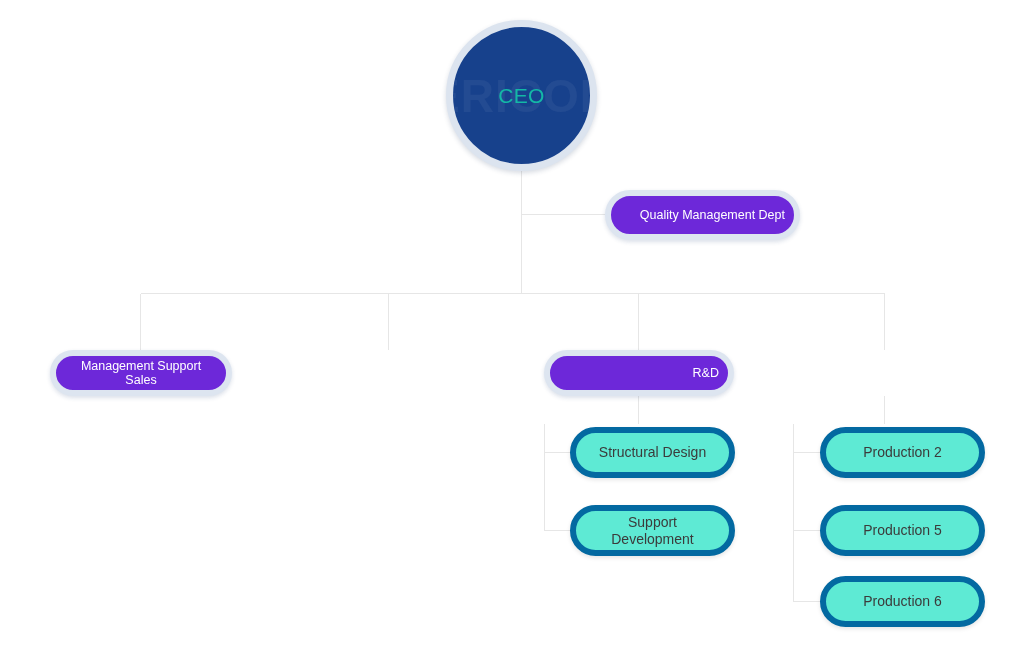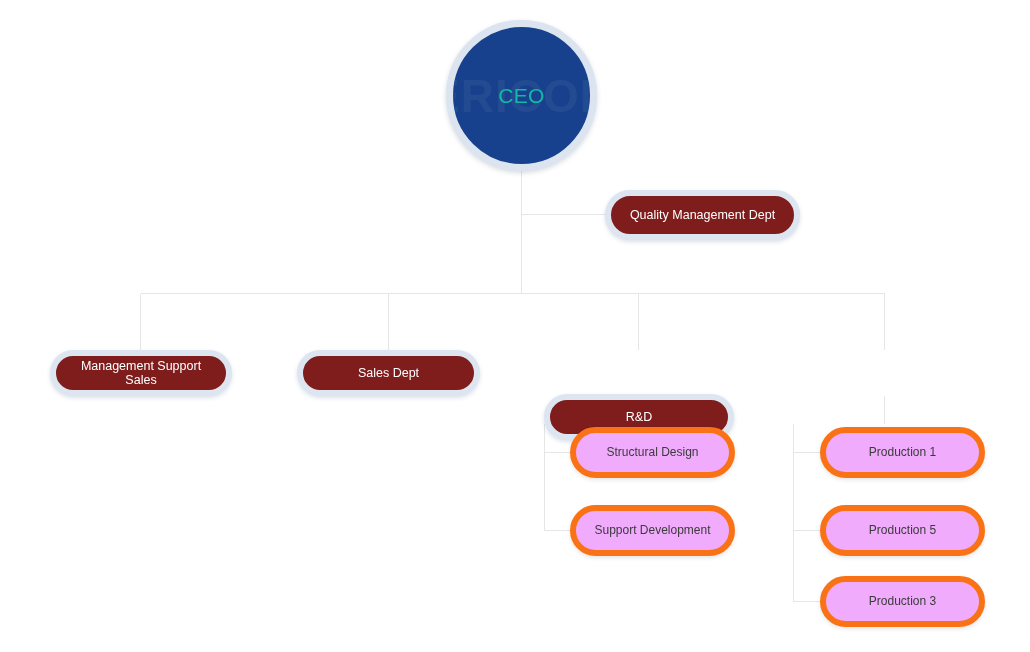--- a/index.html
+++ b/index.html
@@ -77,32 +77,33 @@
     display: flex;
     align-items: center;
     justify-content: center;
     text-align: center;
     border-radius: 999px;
     z-index: 3;
     line-height: 1.15;
   }
 
   .pill-blue {
-    background: #7f1d1d;
+    background: #6d28d9;
     border: 6px solid #dde5f0;
     color: #ffffff;
     font-size: 12.5px;
     box-shadow: 0 2px 4px rgba(30, 60, 120, 0.16);
+    justify-content: flex-end;
   }
 
   .pill-gray {
-    background: #f0abfc;
-    border: 6px solid #f97316;
+    background: #5eead4;
+    border: 6px solid #0369a1;
     color: #3b3b3b;
-    font-size: 12px;
+    font-size: 14px;
     box-shadow: 0 2px 4px rgba(0, 0, 0, 0.10);
   }
 
   .pill-label {
     display: block;
     padding: 0 9px;
   }
 </style>
 </head>
 <body>
@@ -142,42 +143,39 @@
   </div>
 
   <div class="pill pill-blue" style="left:605px; top:190px; width:195px; height:50px;">
     <span class="pill-label">Quality Management Dept</span>
   </div>
 
   <div class="pill pill-blue" style="left:50px; top:350px; width:182px; height:46px;">
     <span class="pill-label">Management Support Sales</span>
   </div>
 
-  <div class="pill pill-blue" style="left:297px; top:350px; width:183px; height:46px;">
-    <span class="pill-label">Sales Dept</span>
-  </div>
 
-  <div class="pill pill-blue" style="left:544px; top:350px; width:190px; height:46px;margin-top:44px;">
+  <div class="pill pill-blue" style="left:544px; top:350px; width:190px; height:46px;">
     <span class="pill-label">R&amp;D</span>
   </div>
 
 
   <div class="pill pill-gray" style="left:570px; top:427px; width:165px; height:51px;">
     <span class="pill-label">Structural Design</span>
   </div>
 
   <div class="pill pill-gray" style="left:570px; top:505px; width:165px; height:51px;">
     <span class="pill-label">Support Development</span>
   </div>
 
   <div class="pill pill-gray" style="left:820px; top:427px; width:165px; height:51px;">
-    <span class="pill-label">Production 1</span>
+    <span class="pill-label">Production 2</span>
   </div>
 
   <div class="pill pill-gray" style="left:820px; top:505px; width:165px; height:51px;">
     <span class="pill-label">Production 5</span>
   </div>
 
   <div class="pill pill-gray" style="left:820px; top:576px; width:165px; height:51px;">
-    <span class="pill-label">Production 3</span>
+    <span class="pill-label">Production 6</span>
   </div>
 
 </div>
 
 </body></html>

